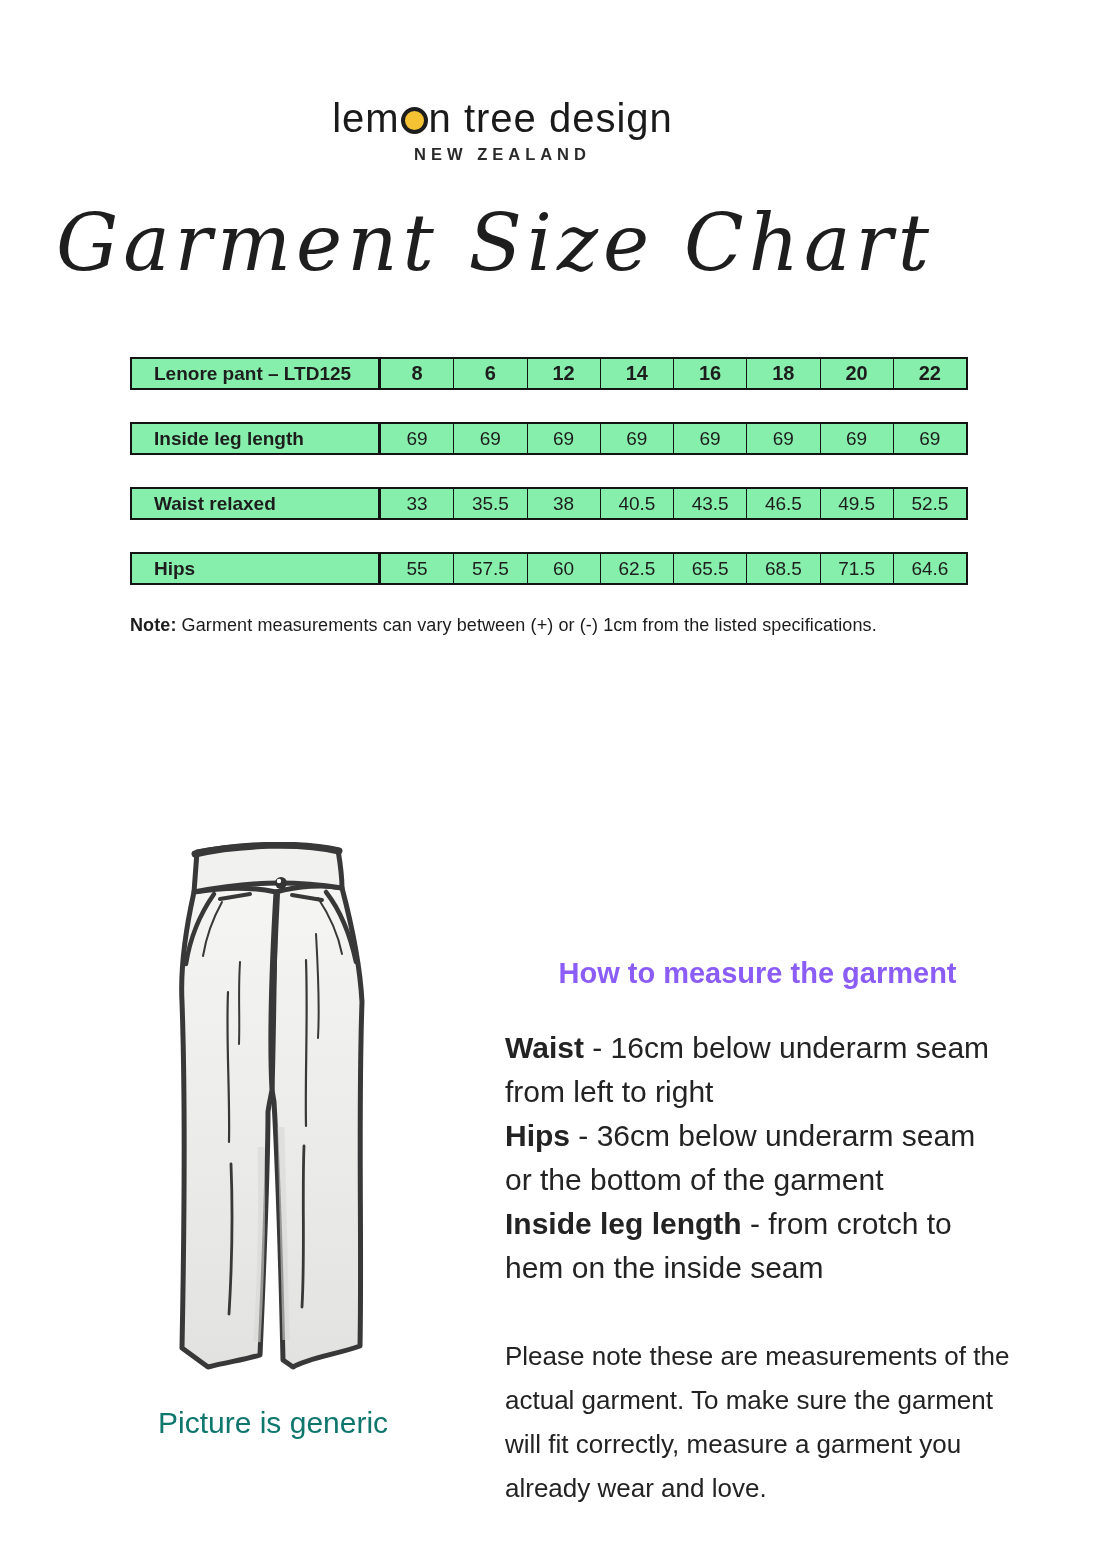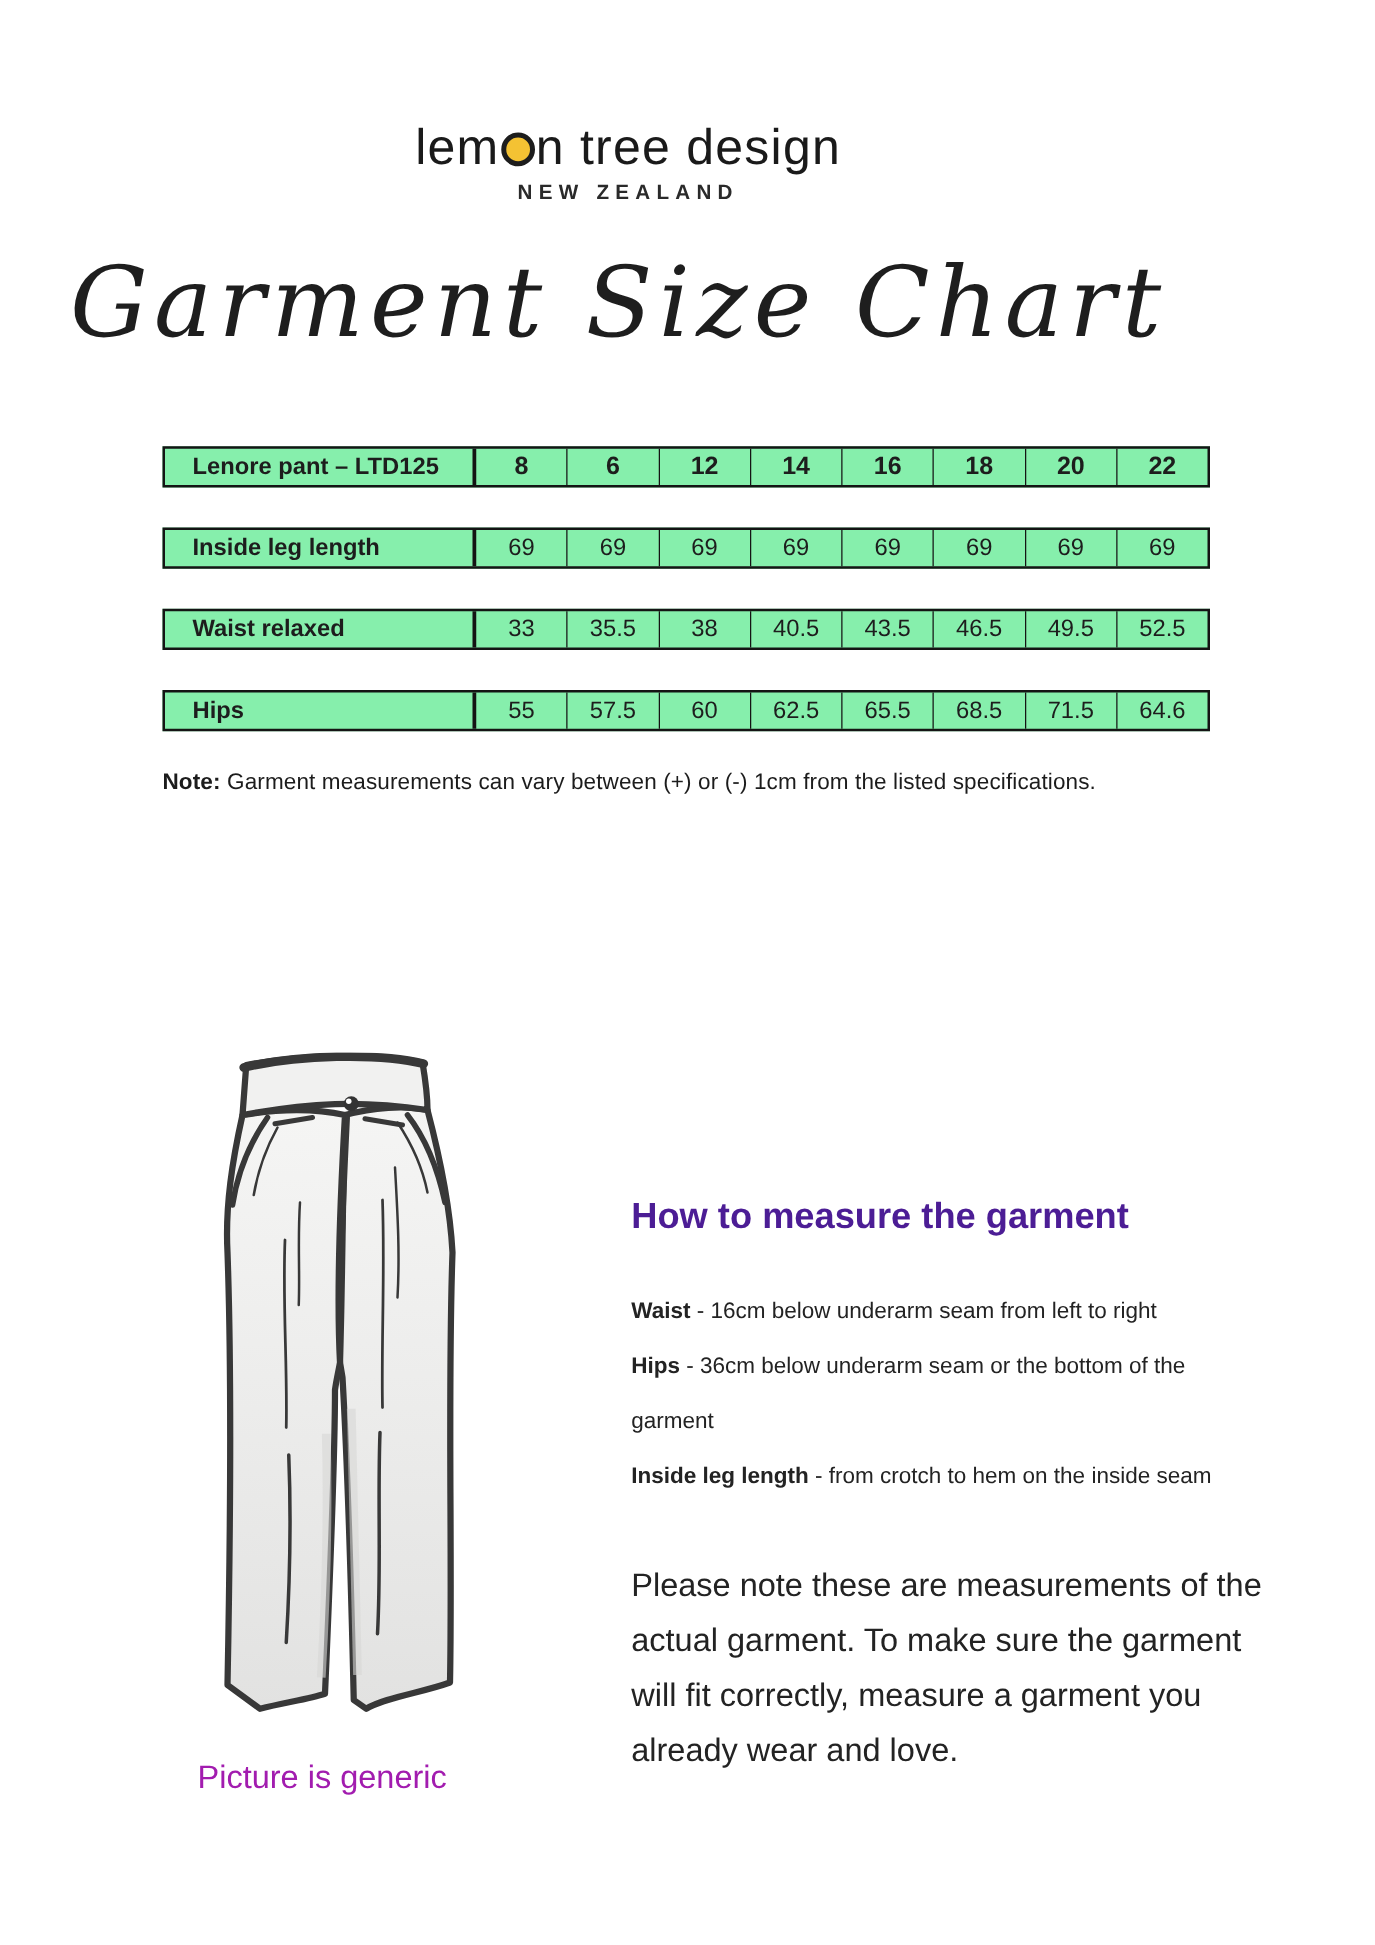--- a/index.html
+++ b/index.html
@@ -39,27 +39,27 @@
   #row-product{top:357px;}
   #row-leg{top:422px;}
   #row-waist{top:487px;}
   #row-hips{top:552px;}
   
   .note{position:absolute;left:130px;top:615px;font-size:18px;color:#1c1c1c;letter-spacing:0.1px;}
   .note b{font-weight:700;}
   
   .pants-wrap{position:absolute;left:168px;top:842px;width:204px;height:535px;}
   .pants-caption{
-    position:absolute;left:158px;top:1406px;width:230px;text-align:left;
-    font-size:26px;color:#a21caf;white-space:nowrap;
+    position:absolute;left:158px;top:1406px;width:230px;text-align:center;
+    font-size:30px;color:#0f766e;white-space:nowrap;
   }
   
   .howto{position:absolute;left:505px;top:956px;width:505px;color:#232323;}
-  .howto h2{margin:0;font-size:29px;font-weight:700;color:#4c1d95;line-height:34px;}
-  .hm-items{margin-top:36px;font-size:18px;line-height:44px;}
+  .howto h2{margin:0;font-size:29px;font-weight:700;color:#8b5cf6;line-height:34px;text-align:center;}
+  .hm-items{margin-top:36px;font-size:30px;line-height:44px;}
   .hm-item b{font-weight:700;}
   .howto .para{margin-top:44px;font-size:26px;line-height:44px;}
 </style>
 </head>
 <body>
 
 <div class="logo-block">
   <div class="logo-line"><span>lem</span><span class="lemon-dot"></span><span>n tree design</span></div>
   <div class="logo-sub">NEW ZEALAND</div>
 </div>

